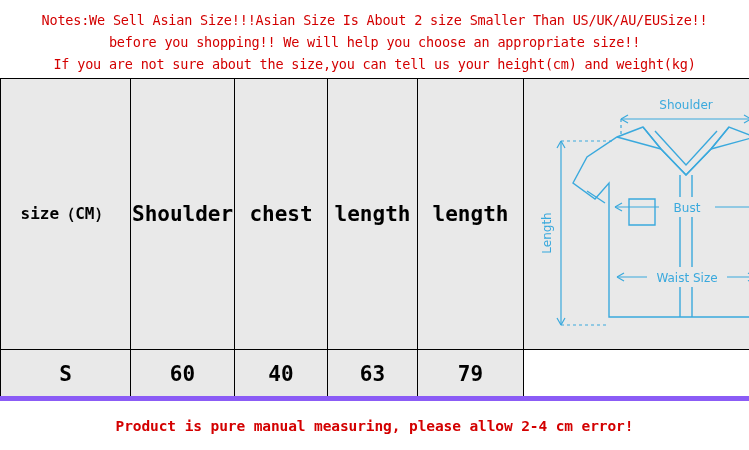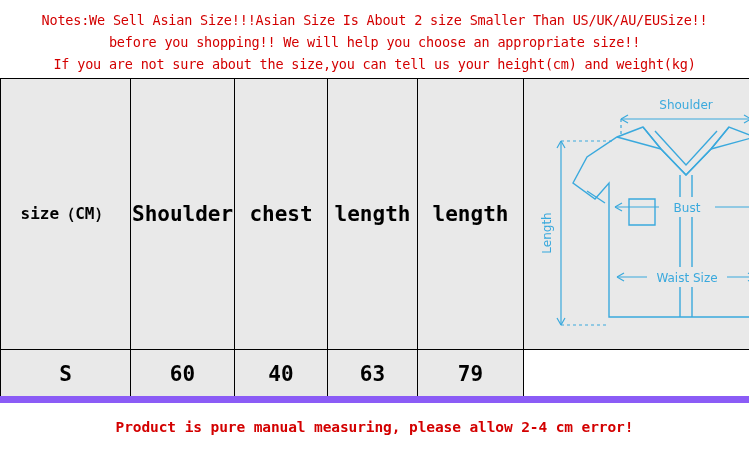--- a/index.html
+++ b/index.html
@@ -93,21 +93,21 @@
     margin: 0 auto;
   }
 
   .footer {
     position: absolute;
     left: 0;
     top: 396px;
     width: 749px;
     height: 54px;
     box-sizing: border-box;
-    border-top: 7px solid #8b5cf6;
+    border-top: 5px solid #8b5cf6;
     display: flex;
     align-items: center;
     justify-content: center;
     color: #d30000;
     font-family: "DejaVu Sans Mono", monospace;
     font-size: 14.5px;
     font-weight: bold;
     letter-spacing: -0.1px;
     white-space: nowrap;
     background: #ffffff;

